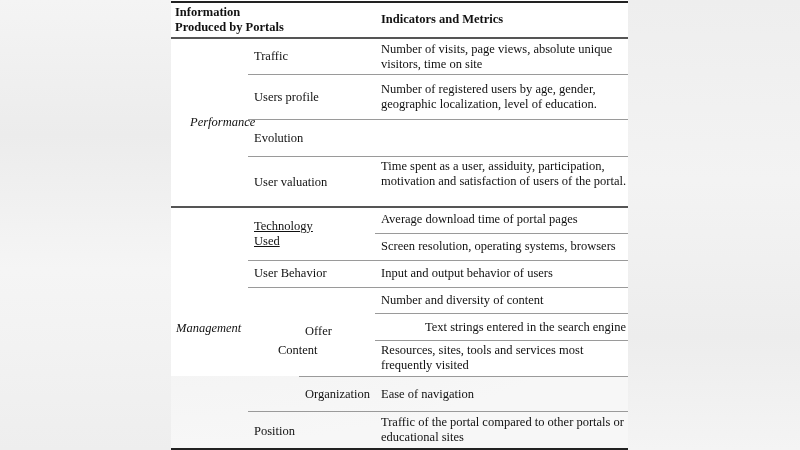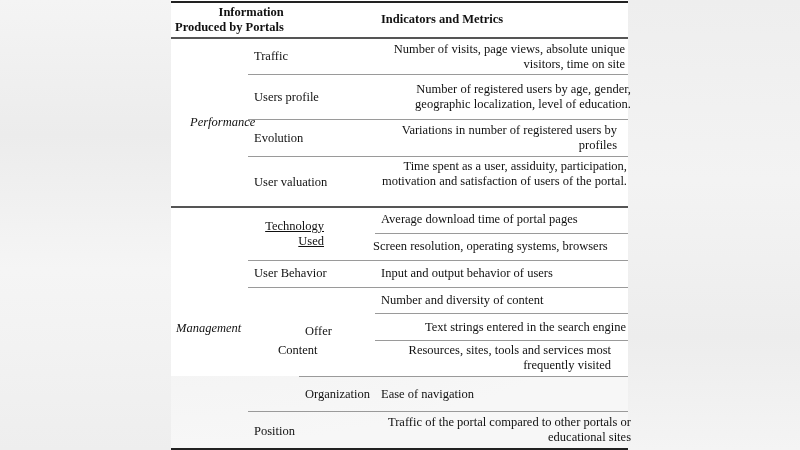--- a/index.html
+++ b/index.html
@@ -7,21 +7,21 @@
     width:800px; height:450px; overflow:hidden; position:relative;
     background: radial-gradient(ellipse at 20% 25%, #e6e6e6 0%, #f2f2f2 40%, #f7f7f7 70%),
                 #f4f4f4;
     font-family: "Liberation Serif", "DejaVu Serif", serif;
     color:#111;
   }
   .bg-left { position:absolute; left:0; top:0; width:171px; height:450px;
     background: linear-gradient(180deg, #f4f4f4 0%, #ececec 30%, #f5f5f5 60%, #eeeeee 100%); }
   .bg-right { position:absolute; left:628px; top:0; width:172px; height:450px;
     background: linear-gradient(180deg, #eeeeee 0%, #f3f3f3 40%, #ededed 75%, #f4f4f4 100%); }
-  .page { position:absolute; left:171px; top:0; width:457px; height:376px; background:#fff;text-align:right; }
+  .page { position:absolute; left:171px; top:0; width:457px; height:376px; background:#fff; }
   .cell { position:absolute; font-size:12.5px; line-height:15px; }
   .hdr { font-weight:bold; }
   .it { font-style:italic; }
   .hl { position:absolute; height:1px; background:#9a9a9a; }
   .hl.thick { height:2px; background:#222; }
   .hl.mid { height:2px; background:#555; }
 </style>
 </head>
 <body>
 
@@ -42,33 +42,32 @@
 
   <div class="cell" style="left:83px;top:49px;">Traffic</div>
   <div class="cell" style="left:210px;top:42px;width:244px;">Number of visits, page views, absolute unique visitors, time on site</div>
   <div class="hl" style="left:77px;top:74px;width:380px;"></div>
 
   <div class="cell" style="left:83px;top:90px;">Users profile</div>
   <div class="cell" style="left:210px;top:82px;width:250px;">Number of registered users by age, gender, geographic localization, level of education.</div>
   <div class="hl" style="left:77px;top:119px;width:380px;"></div>
 
   <div class="cell" style="left:83px;top:131px;">Evolution</div>
-  <div class="cell" style="left:210px;top:123px;width:236px;">Variations in number of registered users by profiles</div>
   <div class="hl" style="left:77px;top:156px;width:380px;"></div>
 
   <div class="cell" style="left:83px;top:175px;">User valuation</div>
   <div class="cell" style="left:210px;top:159px;width:246px;">Time spent as a user,  assiduity, participation, motivation and satisfaction of users of the portal.</div>
   <div class="hl mid" style="left:0;top:206px;width:457px;"></div>
 
   <div class="cell it" style="left:5px;top:321px;">Management</div>
 
   <div class="cell" style="left:83px;top:219px;width:70px;text-decoration:underline;">Technology Used</div>
   <div class="cell" style="left:210px;top:212px;">Average download time of portal pages</div>
   <div class="hl" style="left:204px;top:233px;width:253px;"></div>
-  <div class="cell" style="left:202px;top:239px;">Screen resolution, operating systems, browsers</div>
+  <div class="cell" style="left:210px;top:239px;">Screen resolution, operating systems, browsers</div>
   <div class="hl" style="left:77px;top:260px;width:380px;"></div>
 
   <div class="cell" style="left:83px;top:266px;">User Behavior</div>
   <div class="cell" style="left:210px;top:266px;">Input and output behavior of users</div>
   <div class="hl" style="left:77px;top:287px;width:380px;"></div>
 
   <div class="cell" style="left:83px;top:343px;margin-left:24px;">Content</div>
   <div class="cell" style="left:134px;top:324px;">Offer</div>
   <div class="cell" style="left:210px;top:293px;">Number and diversity of content</div>
   <div class="hl" style="left:204px;top:313px;width:253px;"></div>

